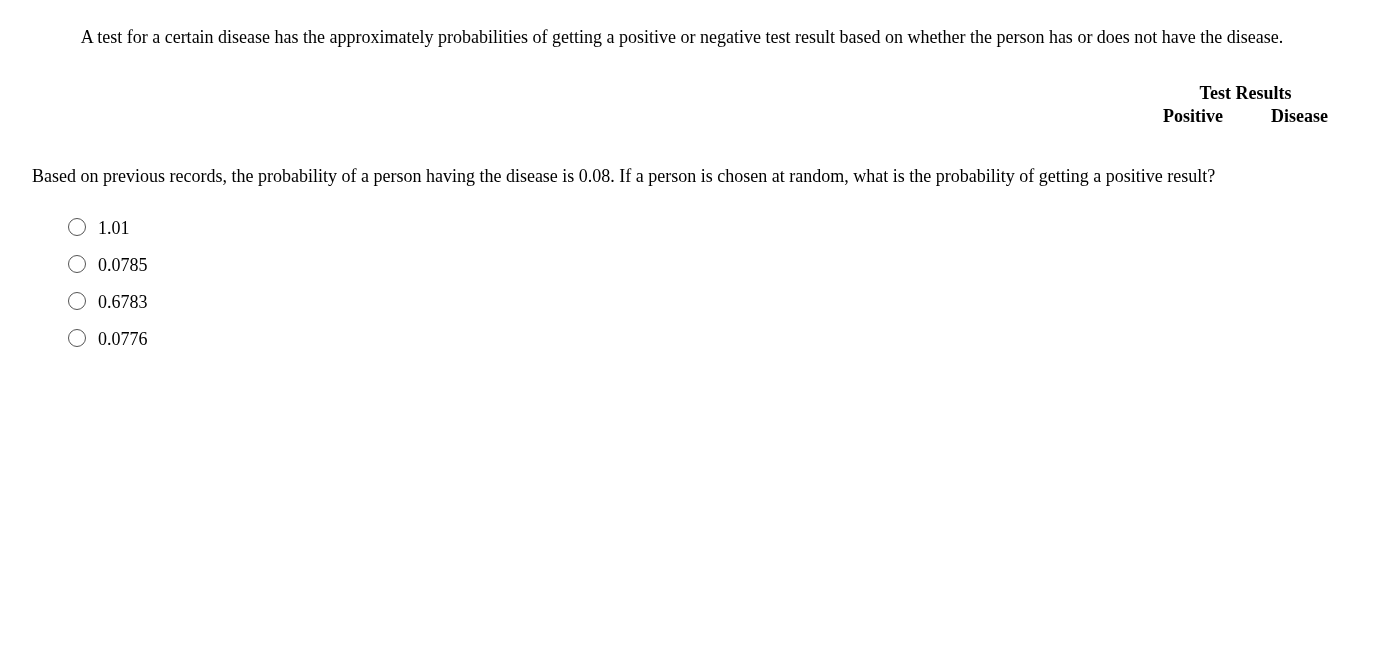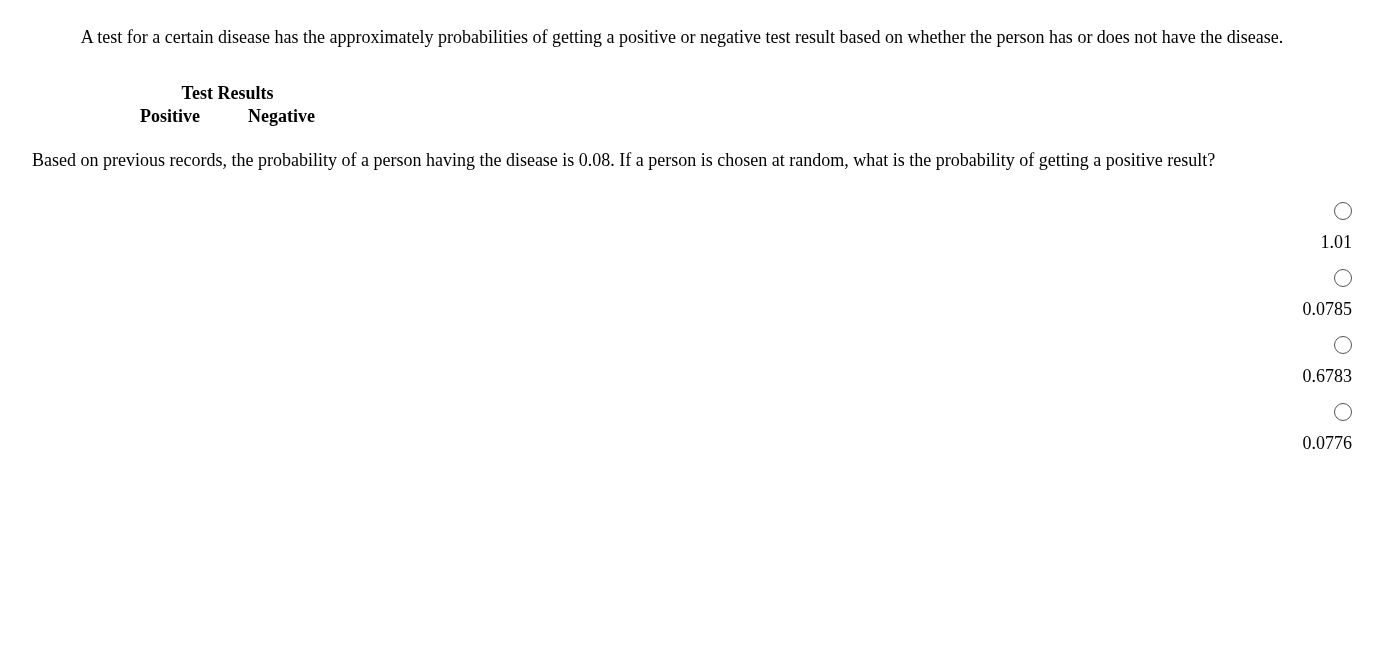--- a/index.html
+++ b/index.html
@@ -19,23 +19,23 @@
     }
 
     .intro-text {
       line-height: 1.5;
       margin-bottom: 28px;
       max-width: 1300px;
       text-align: center;
     }
 
     .table-section {
-      margin-bottom: 12px;
+      margin-bottom: 28px;
       display: flex;
-      justify-content: flex-start;
+      justify-content: flex-end;
       padding-left: 60px;
     }
 
     .probability-table {
       border-collapse: collapse;
     }
 
     .probability-table th,
     .probability-table td {
       padding: 4px 24px;
@@ -72,23 +72,22 @@
 
     .options-section {
       display: flex;
       flex-direction: column;
       gap: 16px;
       padding-left: 36px;
     }
 
     .option-item {
       display: flex;
-      align-items: flex-end;
+      align-items: flex-start;
       gap: 12px;
-      flex-direction: column;
     }
 
     .radio-circle {
       width: 18px;
       height: 18px;
       border-radius: 50%;
       border: 1.5px solid #555555;
       background: #ffffff;
       flex-shrink: 0;
       display: inline-block;
@@ -106,21 +105,21 @@
 <div class="table-section">
   <table class="probability-table">
     <thead>
       <tr class="col-header-row">
         <th class="row-label"></th>
         <th colspan="2">Test  Results</th>
       </tr>
       <tr class="sub-header-row">
         <th class="row-label"></th>
         <th>Positive</th>
-        <th>Negative</th>
+        <th>Disease</th>
       </tr>
     </thead>
     <tbody>
     </tbody>
   </table>
 </div>
 
 <p class="question-text">Based on previous records, the probability of a person having the disease is 0.08.   If a person is chosen at random, what is the probability of getting a positive result?</p>
 
 <div class="options-section">

